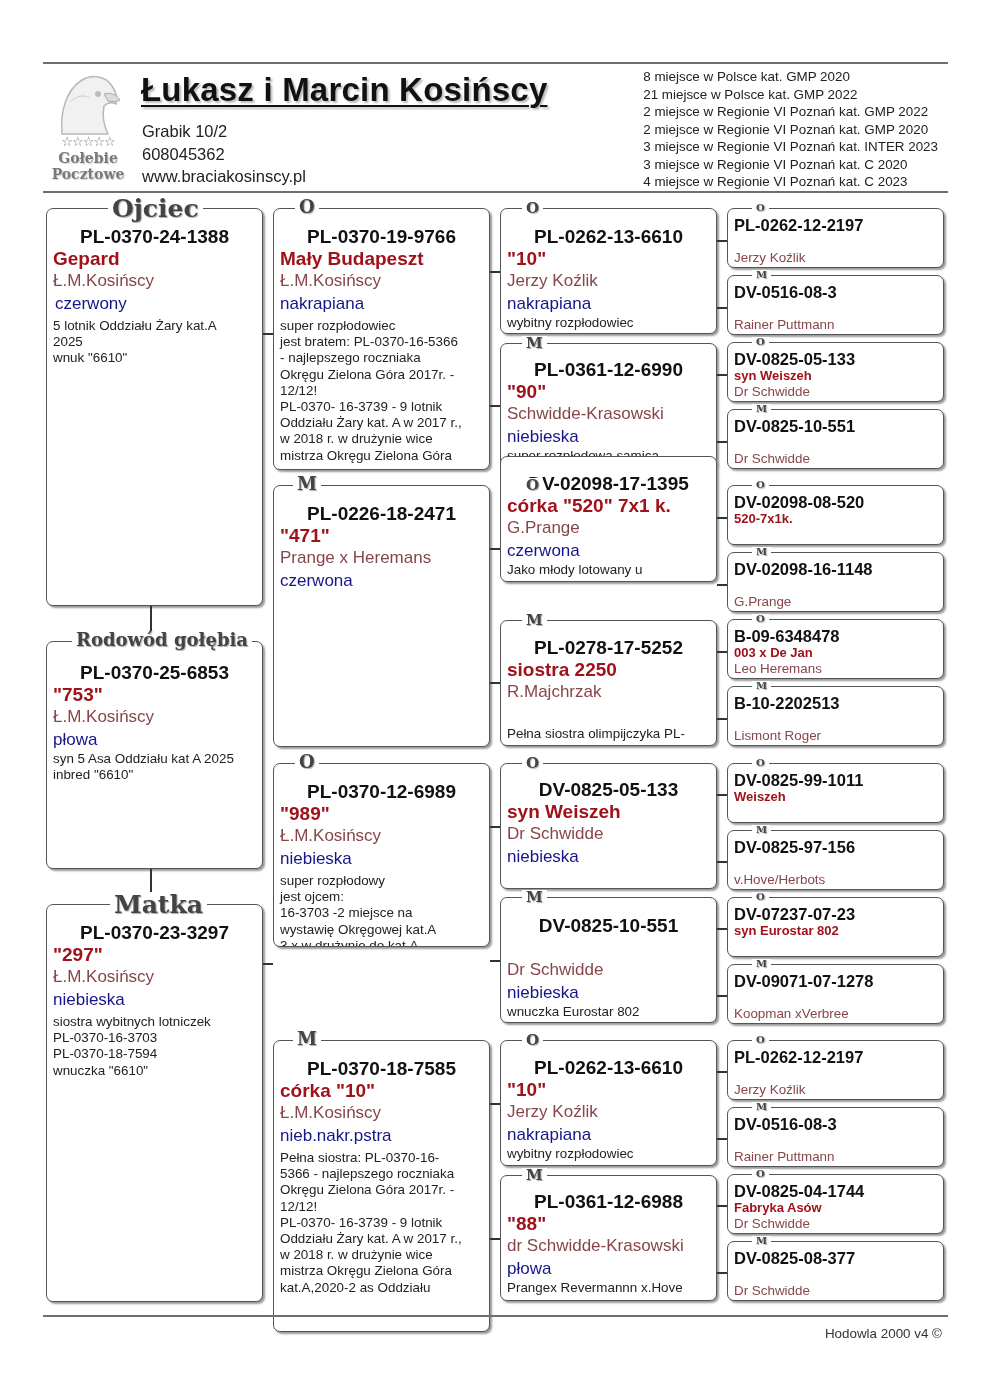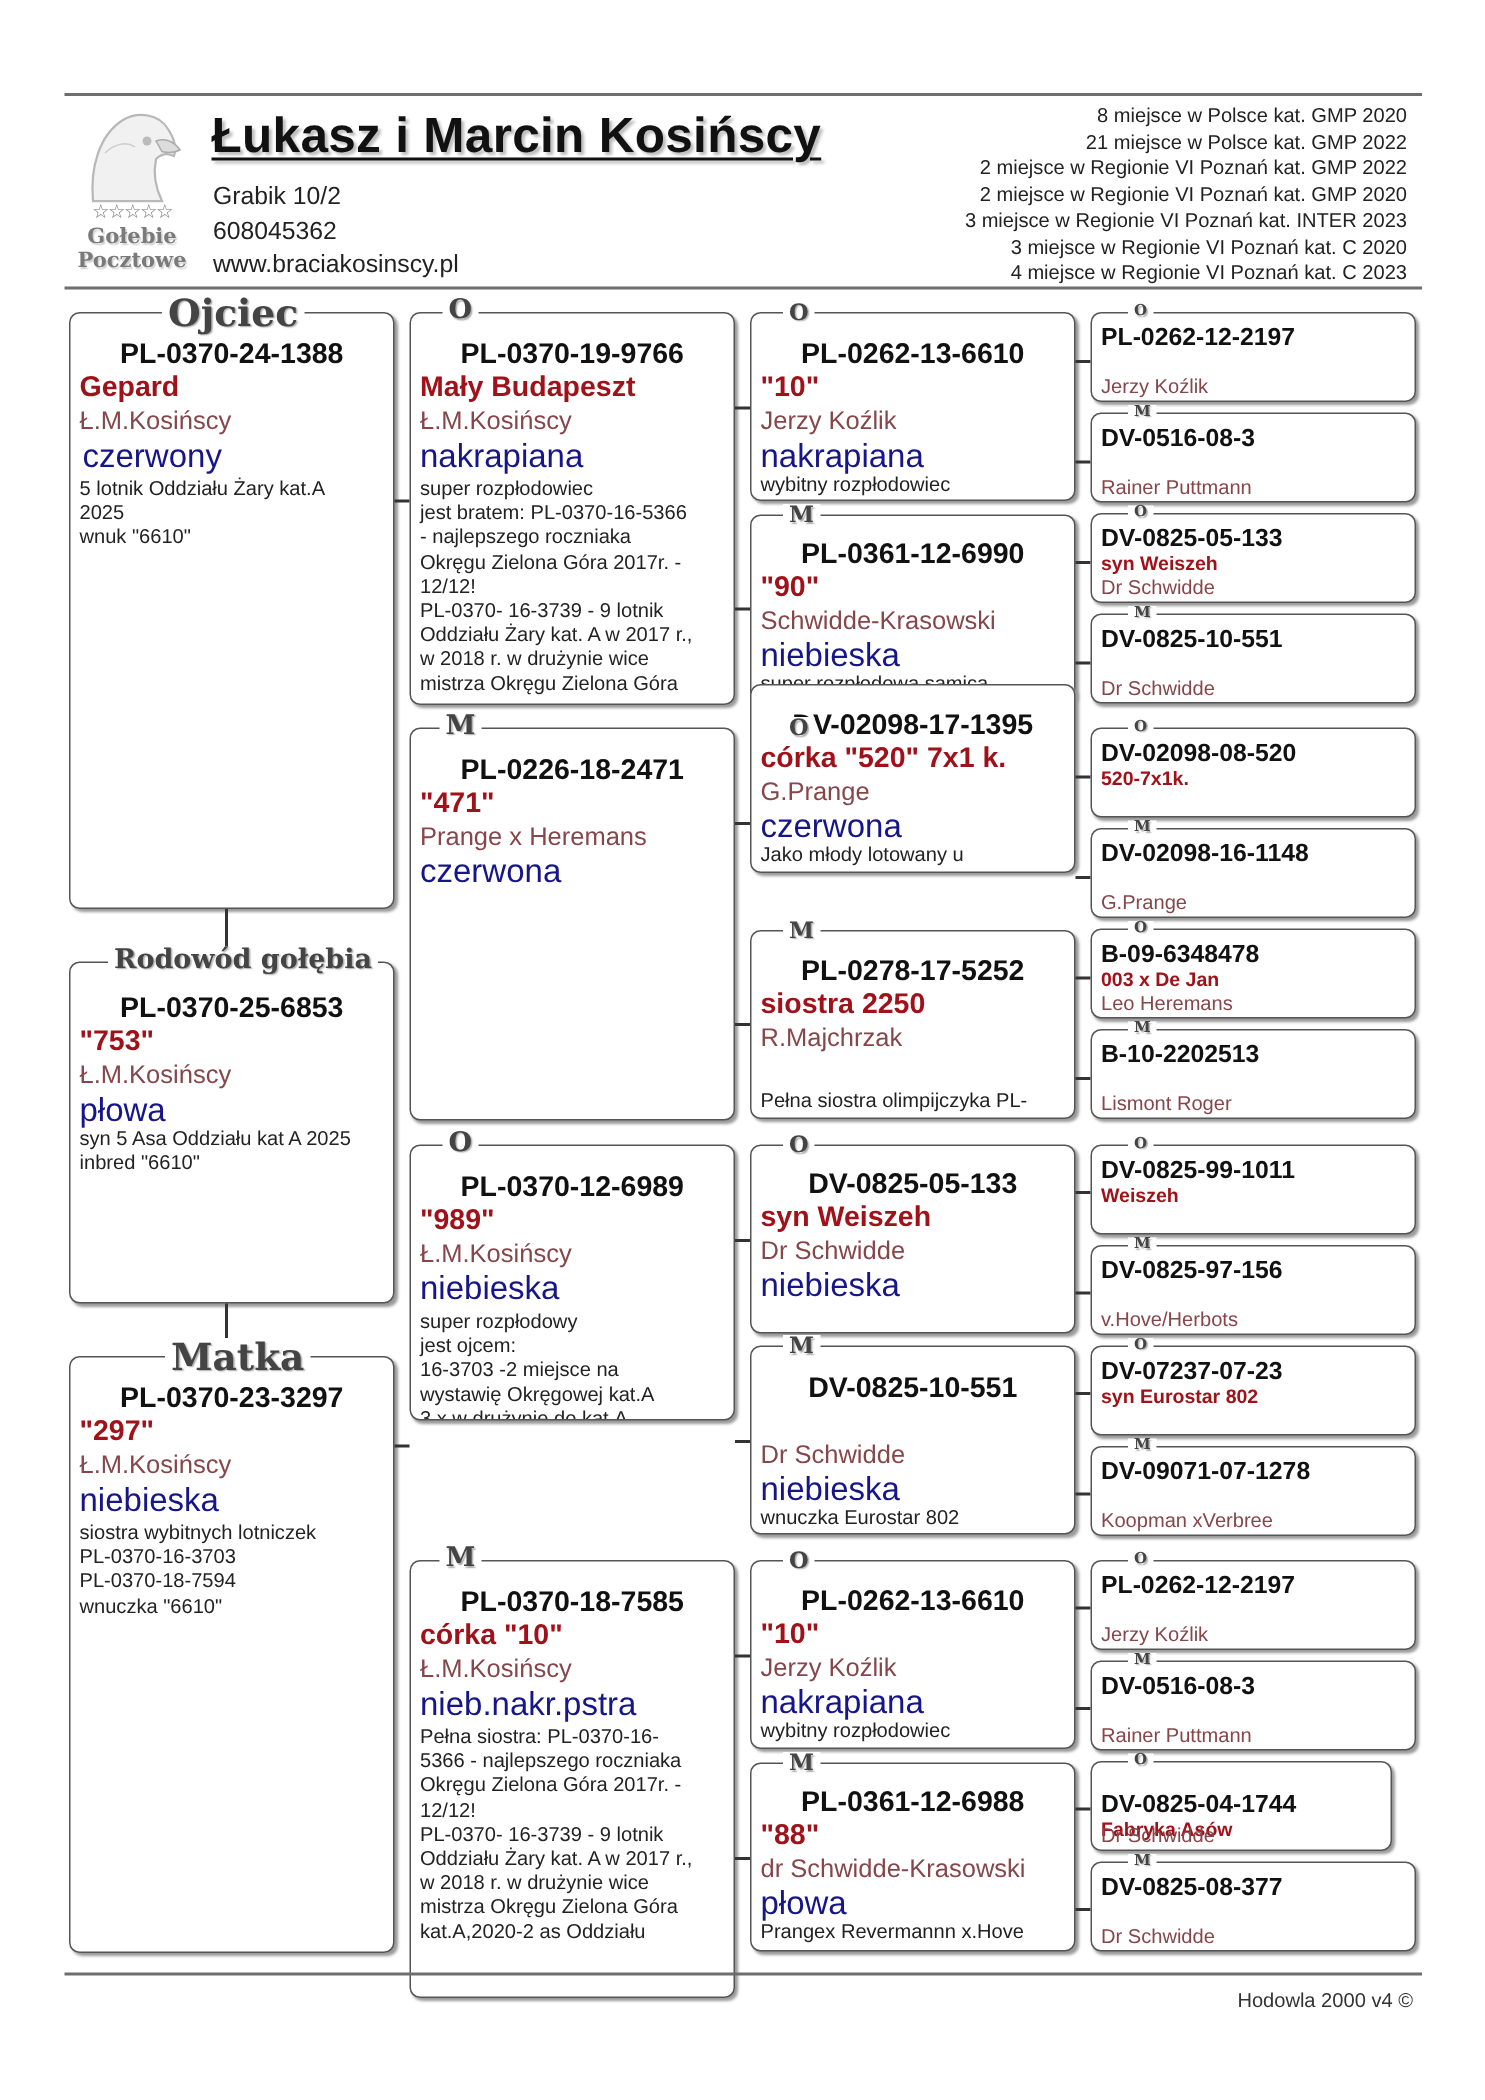--- a/index.html
+++ b/index.html
@@ -11,40 +11,40 @@
   
   #logo { position: absolute; left: 44px; top: 68px; width: 88px; height: 118px; }
   #logo .head { position: absolute; left: 12px; top: 4px; width: 66px; height: 66px; }
   #logo .stars { position: absolute; left: 2px; top: 66px; width: 84px; text-align: center; font-size: 13px; color: #777; letter-spacing: -1px; font-family: "DejaVu Sans", sans-serif; }
   #logo .txt { position: absolute; left: 0; width: 88px; text-align: center; font-family: "DejaVu Serif", serif; font-weight: bold; color: #7a7a7a; font-size: 14px; text-shadow: 1px 1px 1px #cfcfcf; }
   #logo .t1 { top: 82px; }
   #logo .t2 { top: 98px; }
 
   #owner-name { position: absolute; left: 141px; top: 71px; font-size: 33px; font-weight: bold; color: #111; text-decoration: underline; text-decoration-thickness: 2px; text-underline-offset: 4px; text-shadow: 2px 2px 2px #bdbdbd; letter-spacing: 0.2px; }
   .addr { position: absolute; left: 142px; font-size: 16.5px; color: #222; }
-  #achievements { position: absolute; right: 52px; top: 68px; text-align: right; font-size: 13.4px; line-height: 17.5px; color: #222; }
+  #achievements { position: absolute; right: 52px; top: 68px; font-size: 13.4px; line-height: 17.5px; color: #222; }
 
   
   .box { position: absolute; border: 1.6px solid #555; border-radius: 7px; background: #fff; box-shadow: 2px 2px 2px #9a9a9a; padding: 0 6px; overflow: hidden; }
   .lbl { position: absolute; background: #fff; font-family: "DejaVu Serif", serif; font-weight: bold; color: #444; text-shadow: 1px 1px 1px #aaa; line-height: 1; padding: 0 4px; white-space: nowrap; }
   .lbl.big { font-size: 25px; }
   .lbl.mid { font-size: 18px; }
   .lbl.sm1 { font-size: 15px; }
   .lbl.sm3 { font-size: 10px; }
 
   .ring { font-weight: bold; color: #111; white-space: nowrap; }
   .name { font-weight: bold; color: #a0121a; white-space: nowrap; }
   .breeder { color: #86464a; white-space: nowrap; }
   .color { color: #16168a; white-space: nowrap; }
   .note { color: #222; white-space: pre-line; }
 
   .g1 .ring, .g2 .ring, .g3 .ring { font-size: 19px; line-height: 22px; text-align: center; }
   .g1 .name, .g2 .name, .g3 .name { font-size: 19px; line-height: 22px; }
   .g1 .breeder, .g2 .breeder, .g3 .breeder { font-size: 17px; line-height: 22px; }
-  .g1 .color, .g2 .color, .g3 .color { font-size: 22px; line-height: 23px; }
+  .g1 .color, .g2 .color, .g3 .color { font-size: 17px; line-height: 23px; }
   .g1 .note, .g2 .note { font-size: 13.4px; line-height: 16.2px; margin-top: 3px; }
   .g3 .note { font-size: 13.4px; line-height: 16px; }
 
   .g4 .ring { font-size: 16.5px; line-height: 18px; }
   .g4 .name { font-size: 13px; line-height: 16px; }
   .g4 .breeder { font-size: 13.4px; line-height: 16px; position: absolute; left: 6px; bottom: 1px; }
 
   .line { position: absolute; background: #333; }
 
   #footer-text { position: absolute; right: 48px; top: 1326px; font-size: 13.4px; color: #333; }
@@ -370,21 +370,21 @@
 </div>
 <div class="lbl sm3" style="left:752px; top:1035px;">O</div>
 
 <div class="box g4" style="left:727px; top:1107px; width:217px; height:60px; padding-top:7px;">
   <div class="ring">DV-0516-08-3</div>
   <div class="name"></div>
   <div class="breeder">Rainer Puttmann</div>
 </div>
 <div class="lbl sm3" style="left:752px; top:1102px;">M</div>
 
-<div class="box g4" style="left:727px; top:1174px; width:201px; height:60px; padding-top:19px;">
+<div class="box g4" style="left:727px; top:1174px; width:217px; height:60px; padding-top:7px;">
   <div class="ring">DV-0825-04-1744</div>
   <div class="name">Fabryka Asów</div>
   <div class="breeder">Dr Schwidde</div>
 </div>
 <div class="lbl sm3" style="left:752px; top:1169px;">O</div>
 
 <div class="box g4" style="left:727px; top:1241px; width:217px; height:60px; padding-top:7px;">
   <div class="ring">DV-0825-08-377</div>
   <div class="name"></div>
   <div class="breeder">Dr Schwidde</div>

